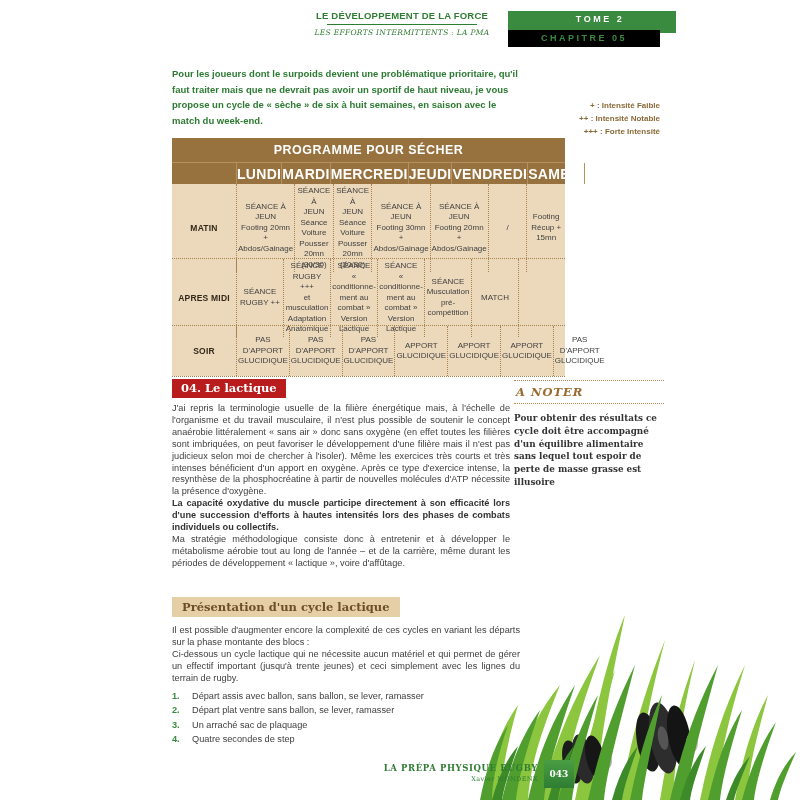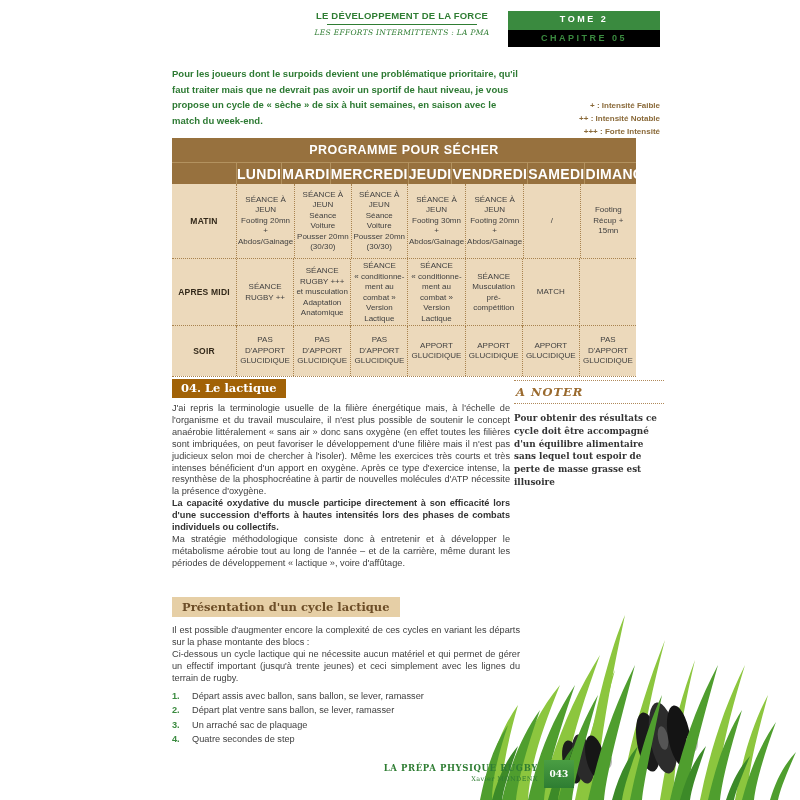--- a/index.html
+++ b/index.html
@@ -5,52 +5,52 @@
   html,body{margin:0;padding:0;background:#ffffff;}
   .page{position:relative;width:800px;height:800px;background:#ffffff;overflow:hidden;
         font-family:"Liberation Sans", sans-serif;color:#3f3f3f;}
 
   
   .hdr-title-block{position:absolute;top:10px;left:302px;width:200px;text-align:center;}
   .hdr-title{font-size:9.5px;font-weight:bold;color:#2f7d33;letter-spacing:.2px;}
   .hdr-rule{border:0;border-top:1px solid #2f7d33;width:150px;margin:3px auto 3px auto;}
   .hdr-subtitle{font-family:"DejaVu Serif",serif;font-style:italic;font-size:7.5px;color:#2f7d33;letter-spacing:.3px;}
   .tome-box{position:absolute;left:508px;top:11px;width:152px;height:22px;line-height:17px;
-            background:#3a8a3f;color:#fff;font-weight:bold;font-size:9px;letter-spacing:2.5px;text-align:center;}
+            background:#3a8a3f;color:#fff;font-weight:bold;font-size:9px;letter-spacing:2.5px;text-align:center;padding-left:16px;}
   .chap-box{position:absolute;left:508px;top:30px;width:152px;height:17px;line-height:17px;
             background:#000000;color:#3a8a3f;font-weight:bold;font-size:9px;letter-spacing:2.5px;text-align:center;}
 
   
   .intro{position:absolute;left:172px;top:66px;width:348px;font-size:9.5px;font-weight:bold;
          color:#2d7a33;line-height:15.5px;}
   .legend{position:absolute;left:520px;top:99px;width:140px;text-align:right;
           font-family:Liberation Sans, sans-serif;font-size:8px;line-height:13px;color:#8a6a3a;font-weight:bold;}
 
   
-  .ptable{position:absolute;left:172px;top:138px;width:464px;}
+  .ptable{position:absolute;left:172px;top:138px;width:393px;}
   .ptable-title{background:#97713e;color:#fff;font-weight:bold;font-size:12.5px;letter-spacing:.5px;
                 text-align:center;height:24px;line-height:24px;}
   .thead{display:grid;grid-template-columns:64px repeat(7,1fr);background:#97713e;
          border-top:1px solid #b3925f;height:21px;}
   .thead>div{color:#fff;font-weight:bold;font-size:14px;letter-spacing:.3px;
              display:flex;align-items:center;justify-content:center;}
   .thead>div+div{border-left:1px solid #b3925f;}
   .tbody{border-bottom:1px dotted #a9834e;}
   .trow{display:grid;grid-template-columns:64px repeat(7,1fr);background:#ecd9bb;}
   .trow+.trow{border-top:1px dotted #a9834e;}
   .trow>div{display:flex;align-items:center;justify-content:center;text-align:center;
             white-space:pre-line;font-size:8px;line-height:10.5px;color:#3f3f3f;padding:2px 1px;}
   .trow>div+div{border-left:1px dotted #a9834e;}
   .trow .rlabel{font-weight:bold;font-size:8.5px;color:#33291a;letter-spacing:.2px;}
   .row-matin{height:74px;}
   .row-apresmidi{height:66px;}
   .row-soir{height:50px;}
 
   
-  .badge04{position:absolute;left:172px;top:379px;background:#a16207;color:#fff;
+  .badge04{position:absolute;left:172px;top:379px;background:#b91c1c;color:#fff;
            font-family:"DejaVu Serif",serif;font-weight:bold;font-size:11.5px;padding:2px 9px 3px 9px;}
   .bodytext{position:absolute;left:172px;top:403px;width:338px;font-size:9.2px;line-height:11.9px;
             text-align:justify;color:#404040;}
   .bodytext p{margin:0;}
   .bodytext .boldpara{font-weight:bold;color:#333;}
 
   
   .note{position:absolute;left:514px;top:380px;width:150px;}
   .note-title{border-top:1px dotted #b0895a;border-bottom:1px dotted #b0895a;
               font-family:"DejaVu Serif",serif;font-style:italic;font-weight:bold;

